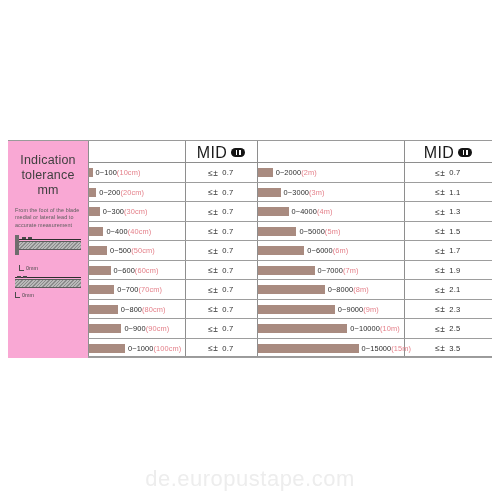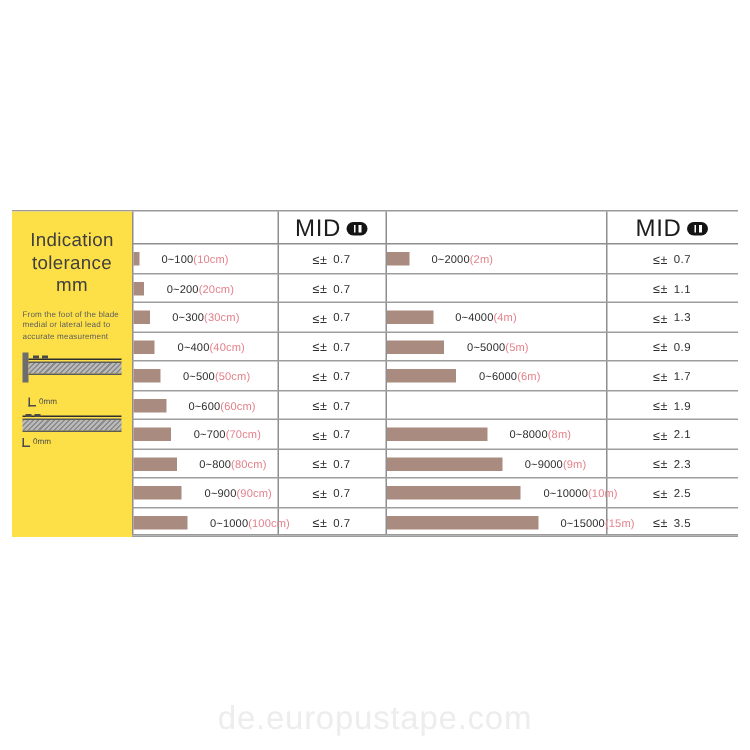--- a/index.html
+++ b/index.html
@@ -22,21 +22,21 @@
   
   .vline{position:absolute;top:0;bottom:0;width:1px;background:#8e8e8e;}
   .v1{left:80px;}     
   .v2{left:177px;}    
   .v3{left:249px;}    
   .v4{left:396px;}    
 
   
   #sidebar{
     position:absolute;left:0;top:0;width:80px;height:217px;
-    background:#fde047;box-sizing:border-box;
+    background:#f9a8d4;box-sizing:border-box;
     padding:6px 5px 0 5px;
   }
   #sidebar .title{
     font-size:12.5px;line-height:15px;color:#3f3f3f;text-align:center;
     letter-spacing:.2px;margin-top:6px;
   }
   #sidebar .note{
     font-size:5.4px;line-height:7.4px;color:#5d5d5d;margin-top:9px;
     padding:0 2px;text-align:left;letter-spacing:.1px;
   }
@@ -70,21 +70,21 @@
   }
   .mid-badge i{display:block;width:1.5px;height:5px;background:#ffffff;}
 
   
   .row{position:absolute;left:80px;right:0;height:19.5px;}
   .row .rline{position:absolute;left:0;right:0;bottom:0;height:1px;background:#9d9d9d;}
 
   .cell-range{position:absolute;top:0;height:19.5px;display:flex;align-items:center;}
   .barwrap{position:relative;display:flex;align-items:center;width:100%;height:100%;}
   .bar{height:9px;background:#a98b80;flex:0 0 auto;}
-  .rlabel{font-size:7.4px;color:#2d2d2d;white-space:nowrap;margin-left:15px;letter-spacing:.1px;}
+  .rlabel{font-size:7.4px;color:#2d2d2d;white-space:nowrap;margin-left:3px;letter-spacing:.1px;}
   .rlabel .paren{color:#e4808a;}
 
   .cell-tol{
     position:absolute;top:0;height:19.5px;display:flex;align-items:center;
     justify-content:center;font-size:7.6px;color:#2e2e2e;letter-spacing:.3px;
   }
   .cell-tol .sym{font-size:8.4px;margin-right:1px;}
   .cell-tol .num{margin-left:3px;}
 
   
@@ -188,20 +188,26 @@
             <div class="cell-range" style="left: 1px; width: 96px;">
               <div class="barwrap">
                 <div class="bar" style="width: 7.2px; background: rgb(169, 139, 128);"></div>
                 <span class="rlabel">0~200<span class="paren" style="color: rgb(228, 128, 138);">(20cm)</span></span>
               </div>
             </div>
             <div class="cell-tol" style="left: 97px; width: 72px;">
               <span class="sym">≤±</span>
               <span class="num">0.7</span>
             </div>
+            <div class="cell-range" style="left: 170px; width: 146px;">
+              <div class="barwrap">
+                <div class="bar" style="width: 22.6px; background: rgb(169, 139, 128);"></div>
+                <span class="rlabel">0~3000<span class="paren" style="color: rgb(228, 128, 138);">(3m)</span></span>
+              </div>
+            </div>
             <div class="cell-tol" style="left: 316px; width: 88px;">
               <span class="sym">≤±</span>
               <span class="num">1.1</span>
             </div>
           </div>
           <div class="row" style="top: 61px;">
             <div class="rline"></div>
             <div class="cell-range" style="left: 1px; width: 96px;">
               <div class="barwrap">
                 <div class="bar" style="width: 10.8px; background: rgb(169, 139, 128);"></div>
@@ -236,21 +242,21 @@
               <span class="num">0.7</span>
             </div>
             <div class="cell-range" style="left: 170px; width: 146px;">
               <div class="barwrap">
                 <div class="bar" style="width: 38.4px; background: rgb(169, 139, 128);"></div>
                 <span class="rlabel">0~5000<span class="paren" style="color: rgb(228, 128, 138);">(5m)</span></span>
               </div>
             </div>
             <div class="cell-tol" style="left: 316px; width: 88px;">
               <span class="sym">≤±</span>
-              <span class="num">0.9</span>
+              <span class="num">1.5</span>
             </div>
           </div>
           <div class="row" style="top: 100px;">
             <div class="rline"></div>
             <div class="cell-range" style="left: 1px; width: 96px;">
               <div class="barwrap">
                 <div class="bar" style="width: 18px; background: rgb(169, 139, 128);"></div>
                 <span class="rlabel">0~500<span class="paren" style="color: rgb(228, 128, 138);">(50cm)</span></span>
               </div>
             </div>
@@ -274,20 +280,26 @@
             <div class="cell-range" style="left: 1px; width: 96px;">
               <div class="barwrap">
                 <div class="bar" style="width: 21.6px; background: rgb(169, 139, 128);"></div>
                 <span class="rlabel">0~600<span class="paren" style="color: rgb(228, 128, 138);">(60cm)</span></span>
               </div>
             </div>
             <div class="cell-tol" style="left: 97px; width: 72px;">
               <span class="sym">≤±</span>
               <span class="num">0.7</span>
             </div>
+            <div class="cell-range" style="left: 170px; width: 146px;">
+              <div class="barwrap">
+                <div class="bar" style="width: 56.5px; background: rgb(169, 139, 128);"></div>
+                <span class="rlabel">0~7000<span class="paren" style="color: rgb(228, 128, 138);">(7m)</span></span>
+              </div>
+            </div>
             <div class="cell-tol" style="left: 316px; width: 88px;">
               <span class="sym">≤±</span>
               <span class="num">1.9</span>
             </div>
           </div>
           <div class="row" style="top: 139px;">
             <div class="rline"></div>
             <div class="cell-range" style="left: 1px; width: 96px;">
               <div class="barwrap">
                 <div class="bar" style="width: 25.2px; background: rgb(169, 139, 128);"></div>

